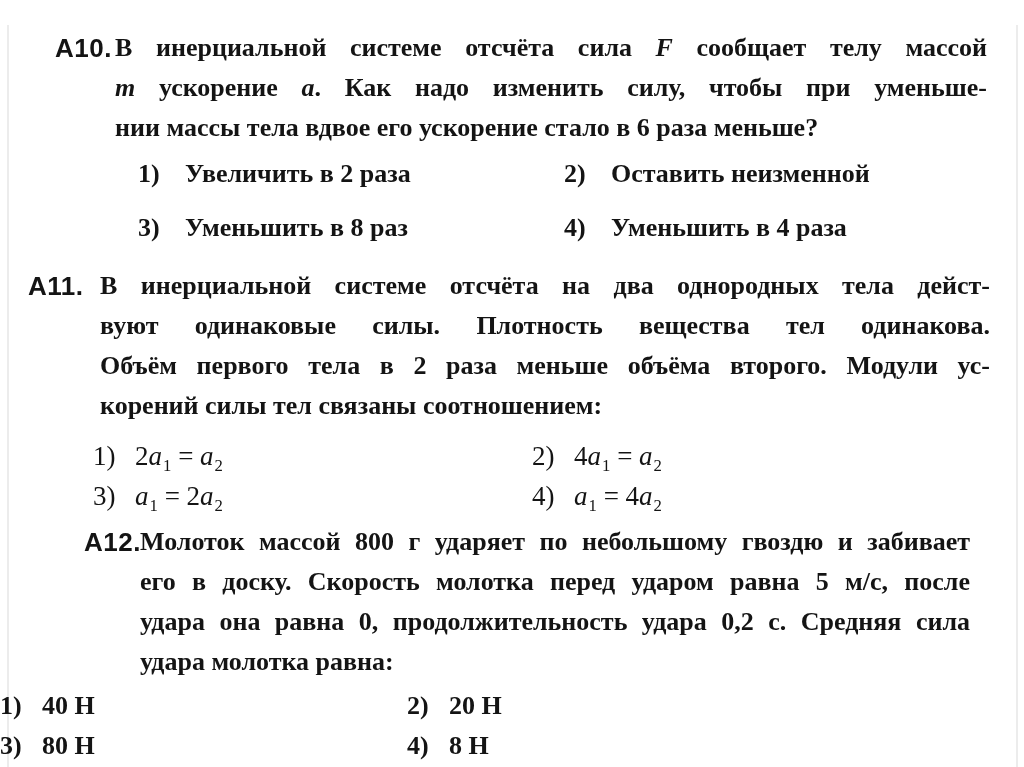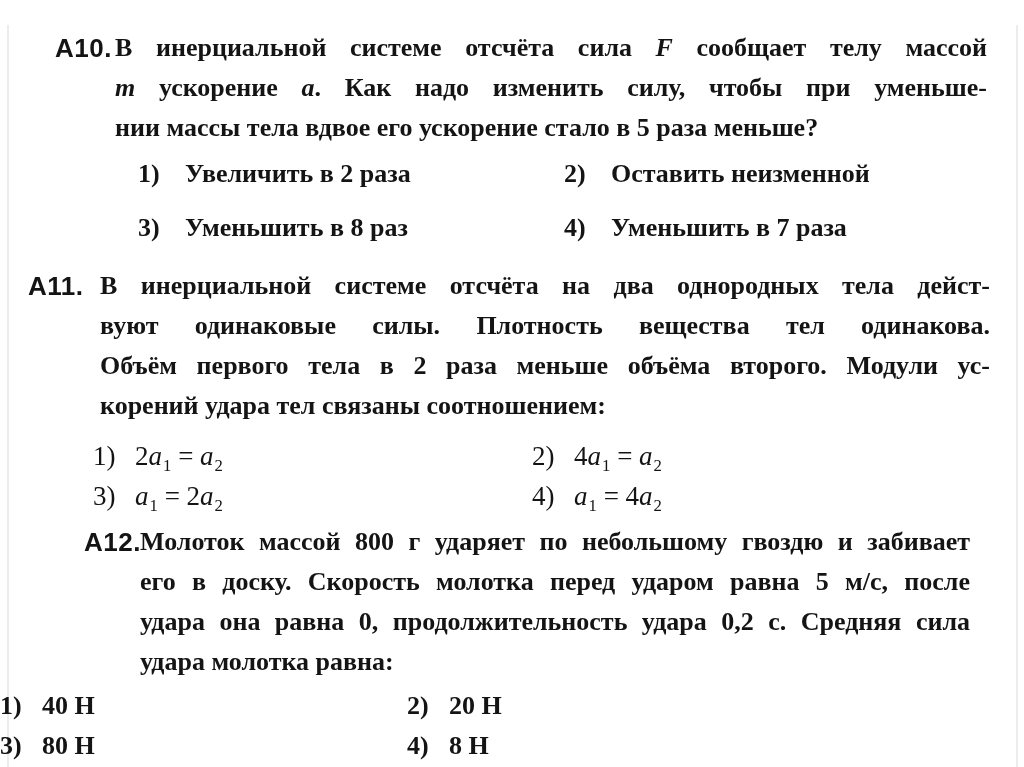--- a/index.html
+++ b/index.html
@@ -76,45 +76,45 @@
 <body>
 
 <div class="page">
   <div class="frame"></div>
 
   <section class="q q10">
     <div class="qlabel">А10.</div>
     <div class="qbody">
       <div class="line just">В инерциальной системе отсчёта сила <i>F</i> сообщает телу массой</div>
       <div class="line just"><i>m</i> ускорение <i>a</i>. Как надо изменить силу, чтобы при уменьше-</div>
-      <div class="line">нии массы тела вдвое его ускорение стало в 5 раза меньше?</div>
+      <div class="line">нии массы тела вдвое его ускорение стало в 6 раза меньше?</div>
     </div>
     <div class="opts">
       <div class="opt">
         <span class="onum">1)</span><span class="otxt">Увеличить в 2 раза</span>
       </div>
       <div class="opt">
         <span class="onum">2)</span><span class="otxt">Оставить неизменной</span>
       </div>
       <div class="opt">
         <span class="onum">3)</span><span class="otxt">Уменьшить в 8 раз</span>
       </div>
       <div class="opt">
-        <span class="onum">4)</span><span class="otxt">Уменьшить в 7 раза</span>
+        <span class="onum">4)</span><span class="otxt">Уменьшить в 4 раза</span>
       </div>
     </div>
   </section>
 
   <section class="q q11">
     <div class="qlabel">А11.</div>
     <div class="qbody">
       <div class="line just">В инерциальной системе отсчёта на два однородных тела дейст-</div>
       <div class="line just">вуют одинаковые силы. Плотность вещества тел одинакова.</div>
       <div class="line just">Объём первого тела в 2 раза меньше объёма второго. Модули ус-</div>
-      <div class="line">корений удара тел связаны соотношением:</div>
+      <div class="line">корений силы тел связаны соотношением:</div>
     </div>
     <div class="opts">
       <div class="opt">
         <span class="onum">1)</span><span class="otxt">2<i>a</i><sub>1</sub> = <i>a</i><sub>2</sub></span>
       </div>
       <div class="opt">
         <span class="onum">2)</span><span class="otxt">4<i>a</i><sub>1</sub> = <i>a</i><sub>2</sub></span>
       </div>
       <div class="opt">
         <span class="onum">3)</span><span class="otxt"><i>a</i><sub>1</sub> = 2<i>a</i><sub>2</sub></span>

